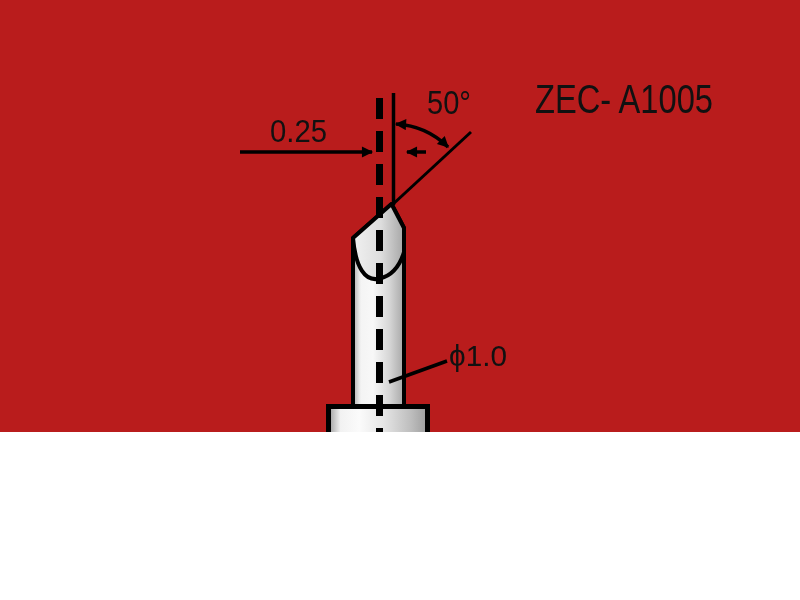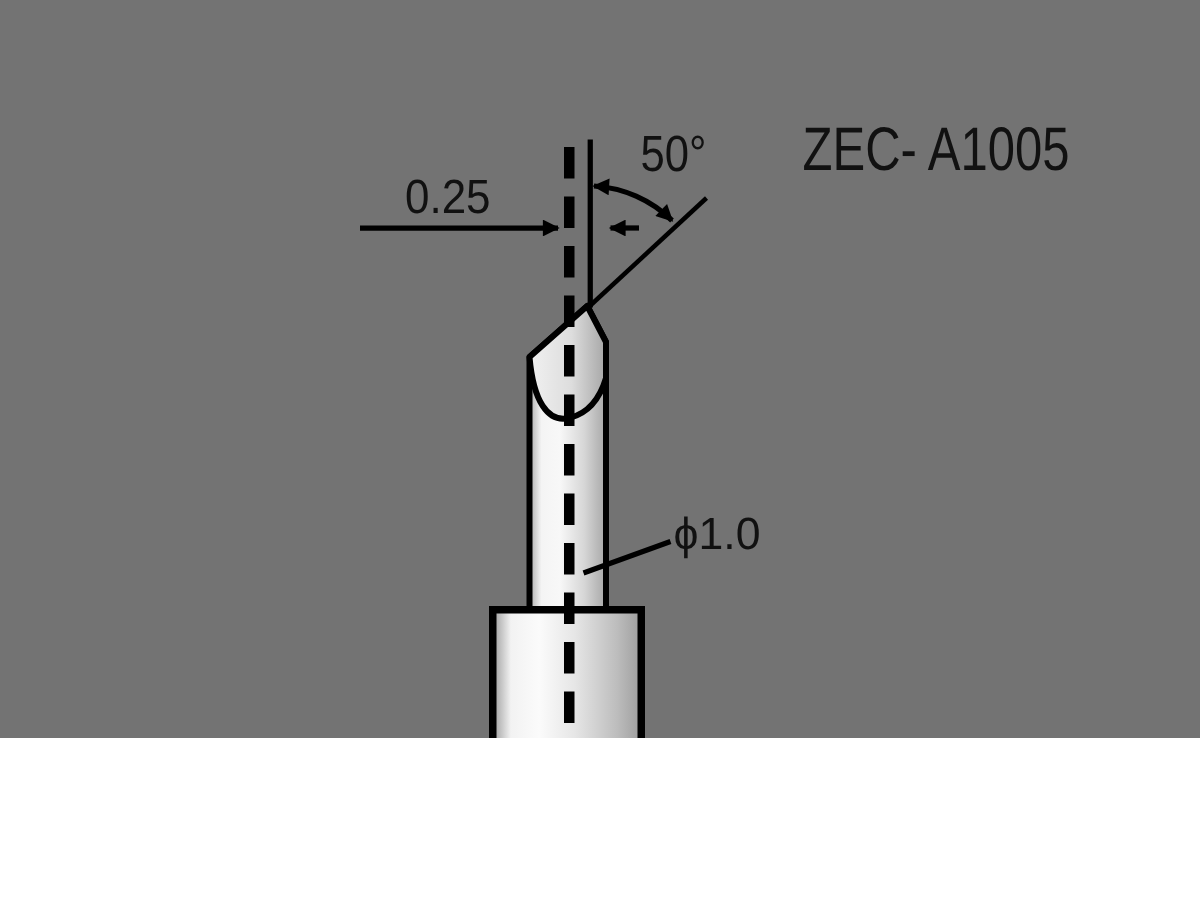--- a/index.html
+++ b/index.html
@@ -4,22 +4,22 @@
 <style>
   html, body {
     margin: 0;
     padding: 0;
     background: #ffffff;
     font-family: "Liberation Sans", sans-serif;
   }
   .page {
     position: relative;
     width: 800px;
-    height: 492px;
-    background: #737373;
+    height: 432px;
+    background: #b91c1c;
     overflow: hidden;
   }
   svg { display: block; }
   text {
     fill: #111111;
     font-family: "Liberation Sans", "DejaVu Sans", sans-serif;
   }
   .dim-text  { font-size: 32px; }
   .angle-text{ font-size: 34px; }
   .dia-text  { font-size: 30px; }

